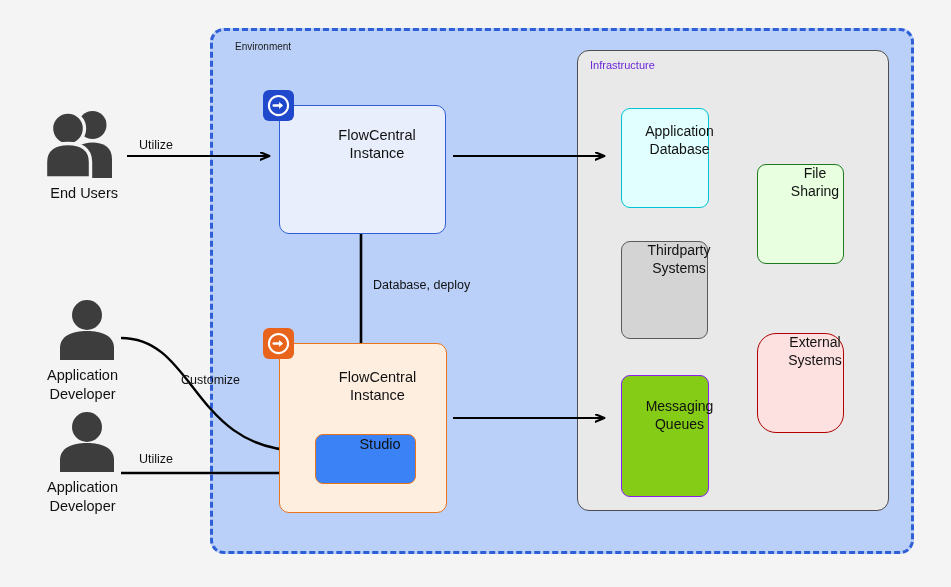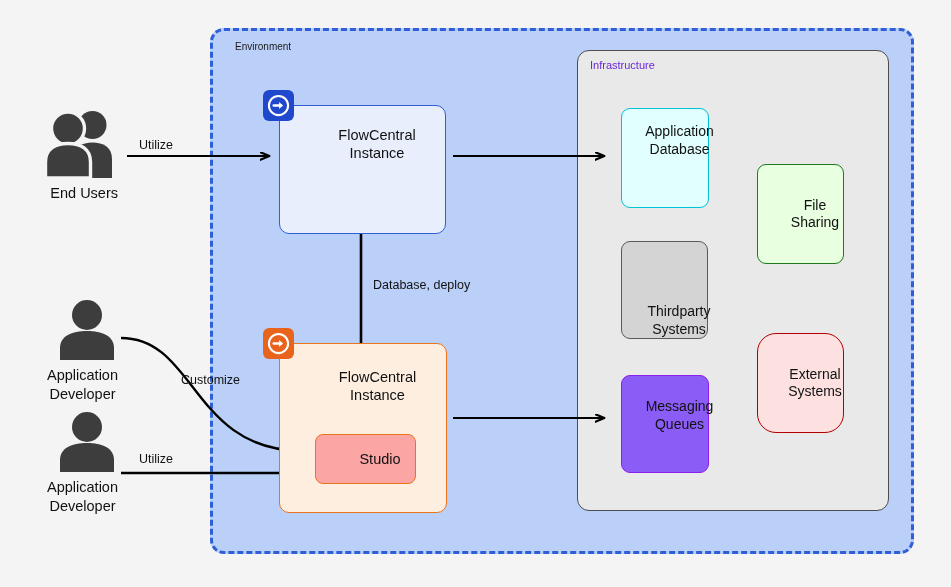--- a/index.html
+++ b/index.html
@@ -23,21 +23,20 @@
     left: 0;
     top: 0;
     width: 951px;
     height: 587px;
     overflow: visible;
   }
   .box {
     position: absolute;
     box-sizing: border-box;
     display: flex;
-    align-items: center;
     justify-content: center;
     text-align: center;
     color: #111111;
     line-height: 1.25;
   }
   .box-label {
     white-space: pre-line;
     margin-left: 29px;
   }
 
@@ -103,21 +102,21 @@
     align-items: flex-start;
     padding-top: 24px;
     font-size: 14.5px;
   }
 
   #studio-box {
     left: 315px;
     top: 434px;
     width: 101px;
     height: 50px;
-    background: #fca5a5;
+    background: #3b82f6;
     border: 1.4px solid #e8741c;
     border-radius: 8px;
     font-size: 14.5px;
   }
 
   
   #app-database {
     left: 621px;
     top: 108px;
     width: 88px;
@@ -140,29 +139,29 @@
     font-size: 14px;
   }
   #thirdparty-systems {
     left: 621px;
     top: 241px;
     width: 87px;
     height: 98px;
     background: #d4d4d4;
     border: 1.4px solid #5a5a5a;
     border-radius: 9px;
-    align-items: flex-end;
+    align-items: flex-start;
     font-size: 14px;
   }
   #messaging-queues {
     left: 621px;
     top: 375px;
     width: 88px;
-    height: 98px;
-    background: #8b5cf6;
+    height: 122px;
+    background: #84cc16;
     border: 1.6px solid #8a1ff0;
     border-radius: 9px;
     align-items: flex-start;
     padding-top: 22px;
     font-size: 14px;
   }
   #external-systems {
     left: 757px;
     top: 333px;
     width: 87px;

